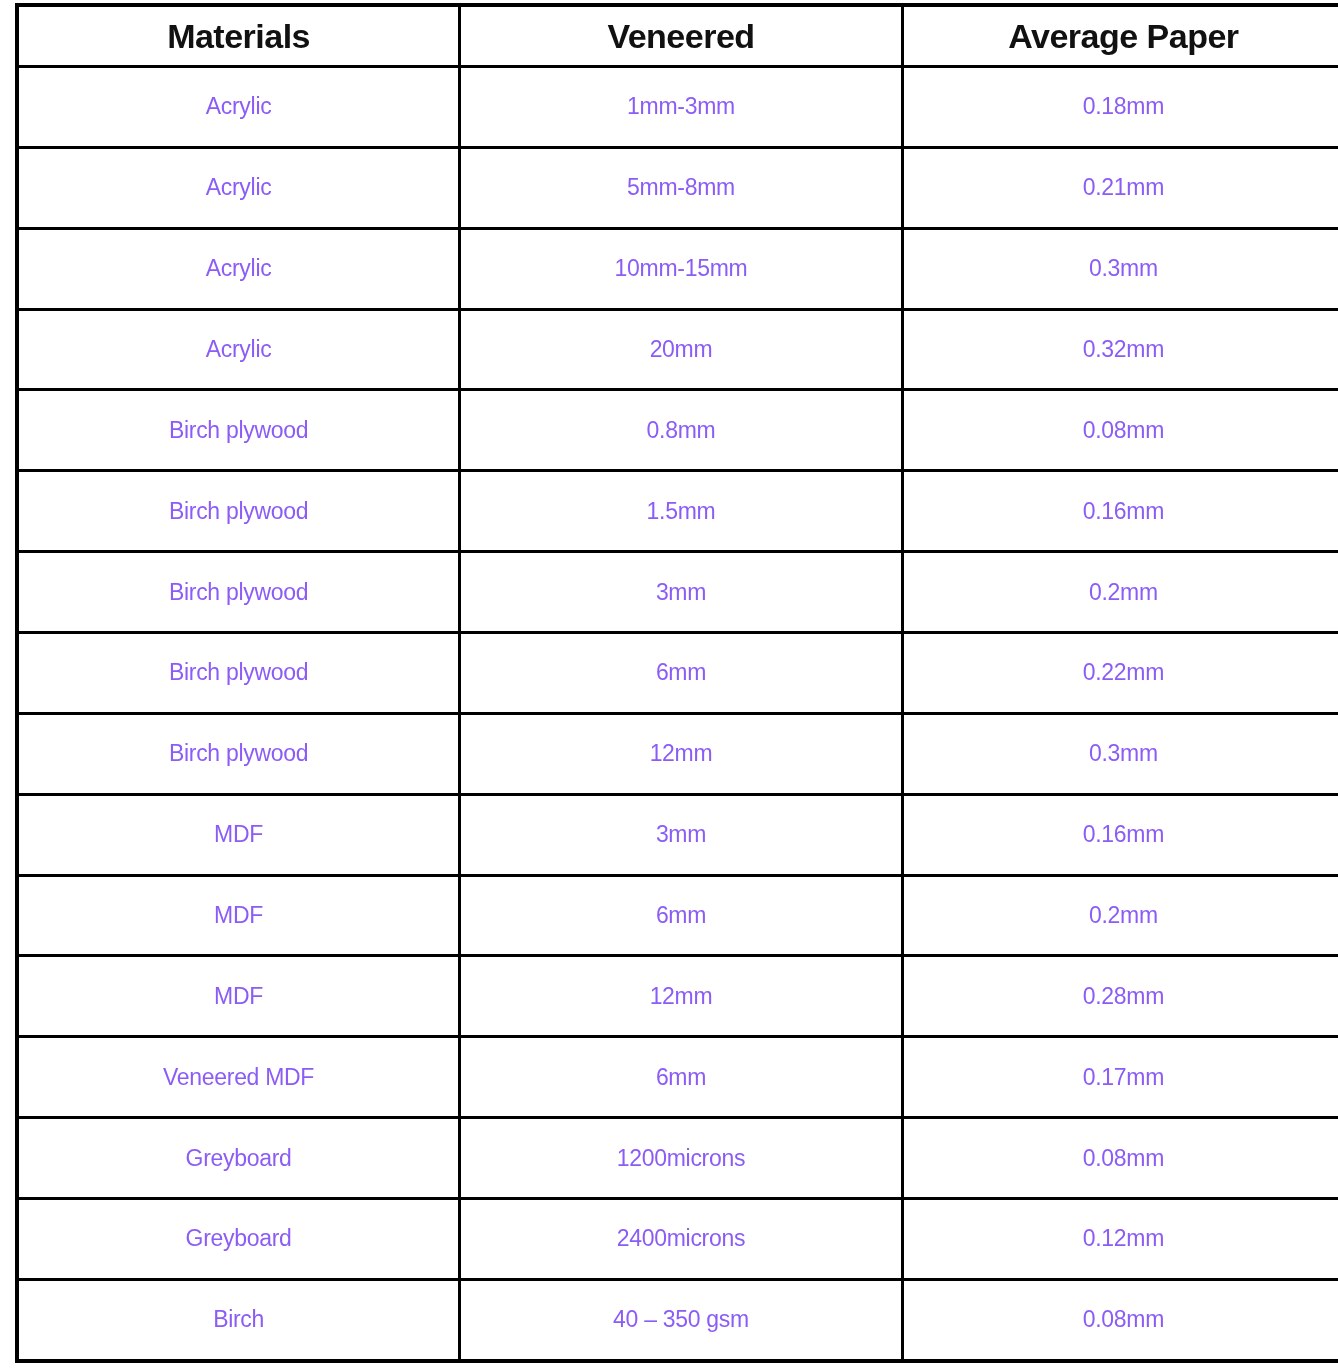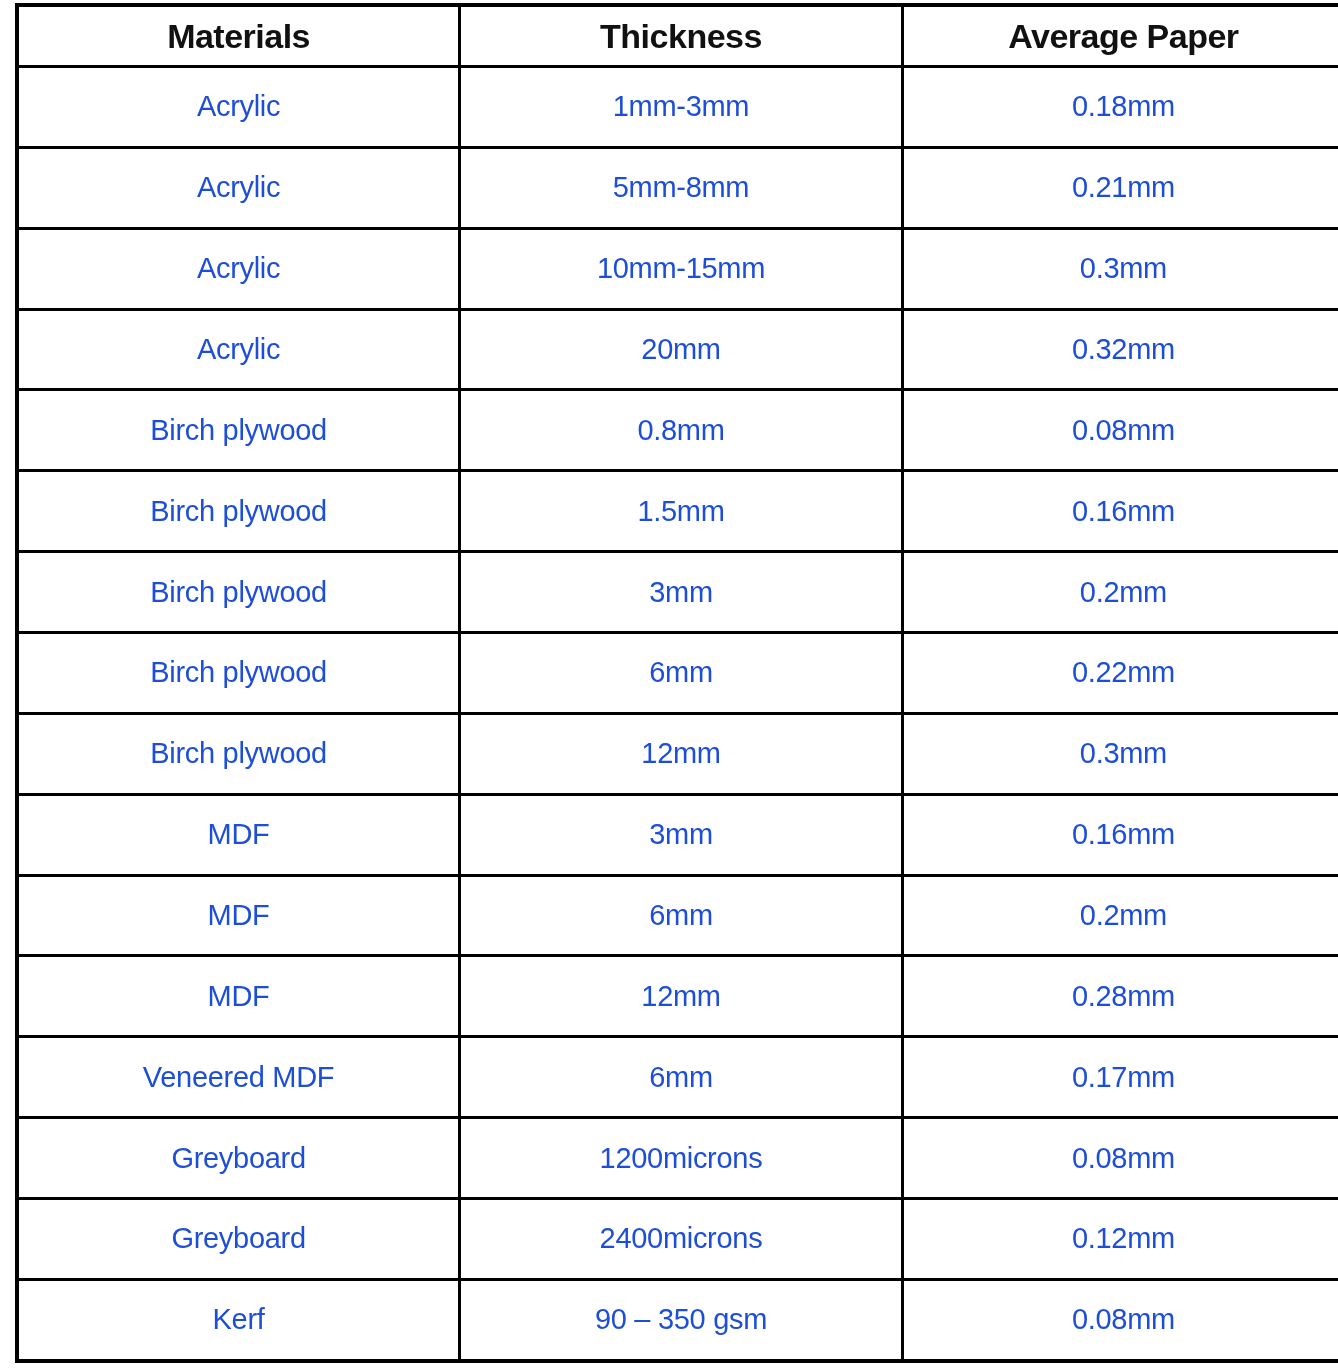--- a/index.html
+++ b/index.html
@@ -35,34 +35,34 @@
   }
   table.kerf-table th {
     height: 58px;
     font-size: 34px;
     font-weight: bold;
     color: #111111;
     letter-spacing: -0.5px;
   }
   table.kerf-table td {
     height: 72px;
-    font-size: 29px;
+    font-size: 23px;
     font-weight: normal;
-    color: #1d4ed8;
+    color: #8b5cf6;
     letter-spacing: -0.3px;
   }
 </style>
 </head>
 <body>
 
 <table class="kerf-table">
   <thead>
     <tr>
         <th>Materials</th>
-        <th>Thickness</th>
+        <th>Veneered</th>
         <th>Average Paper</th>
       </tr>
   </thead>
   <tbody>
       <tr>
         <td>Acrylic</td>
         <td>1mm-3mm</td>
         <td>0.18mm</td>
       </tr>
       <tr>
@@ -129,18 +129,18 @@
         <td>Greyboard</td>
         <td>1200microns</td>
         <td>0.08mm</td>
       </tr>
       <tr>
         <td>Greyboard</td>
         <td>2400microns</td>
         <td>0.12mm</td>
       </tr>
       <tr>
-        <td>Kerf</td>
-        <td>90 – 350 gsm</td>
+        <td>Birch</td>
+        <td>40 – 350 gsm</td>
         <td>0.08mm</td>
       </tr>
     </tbody>
 </table>
 
 </body></html>

